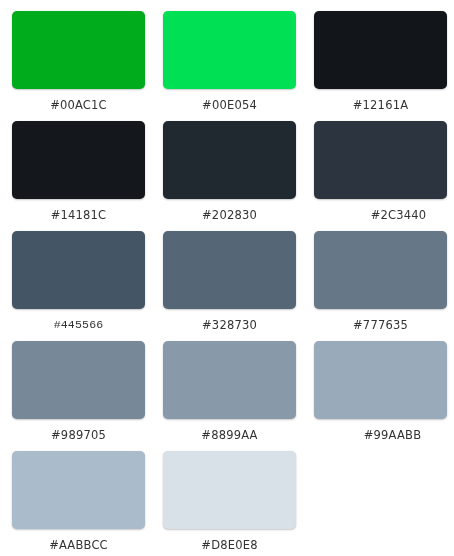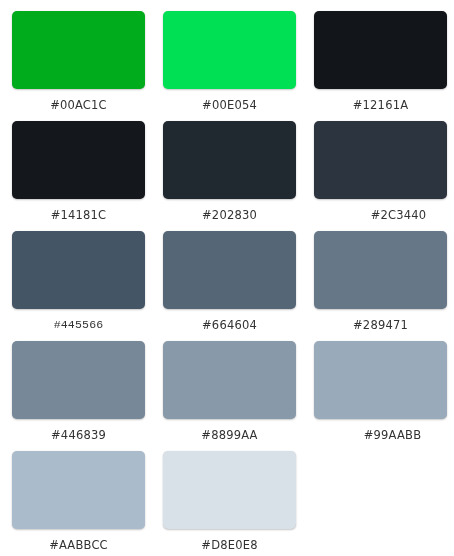--- a/index.html
+++ b/index.html
@@ -88,31 +88,31 @@
     <div class="swatch-label" style="color: rgb(51, 51, 51); margin-left: 36px;">#2C3440</div>
   </div>
 
   <div class="swatch-cell">
     <div class="swatch-chip" style="background-color: rgb(68, 85, 102);"></div>
     <div class="swatch-label" style="color: rgb(51, 51, 51); font-family: Liberation Mono, monospace;">#445566</div>
   </div>
 
   <div class="swatch-cell">
     <div class="swatch-chip" style="background-color: rgb(85, 102, 119);"></div>
-    <div class="swatch-label" style="color: rgb(51, 51, 51);">#664604</div>
+    <div class="swatch-label" style="color: rgb(51, 51, 51);">#328730</div>
   </div>
 
   <div class="swatch-cell">
     <div class="swatch-chip" style="background-color: rgb(102, 119, 136);"></div>
-    <div class="swatch-label" style="color: rgb(51, 51, 51);">#289471</div>
+    <div class="swatch-label" style="color: rgb(51, 51, 51);">#777635</div>
   </div>
 
   <div class="swatch-cell">
     <div class="swatch-chip" style="background-color: rgb(119, 136, 153);"></div>
-    <div class="swatch-label" style="color: rgb(51, 51, 51);">#446839</div>
+    <div class="swatch-label" style="color: rgb(51, 51, 51);">#989705</div>
   </div>
 
   <div class="swatch-cell">
     <div class="swatch-chip" style="background-color: rgb(136, 153, 170);"></div>
     <div class="swatch-label" style="color: rgb(51, 51, 51);">#8899AA</div>
   </div>
 
   <div class="swatch-cell">
     <div class="swatch-chip" style="background-color: rgb(153, 170, 187);"></div>
     <div class="swatch-label" style="color: rgb(51, 51, 51); margin-left: 24px;">#99AABB</div>

